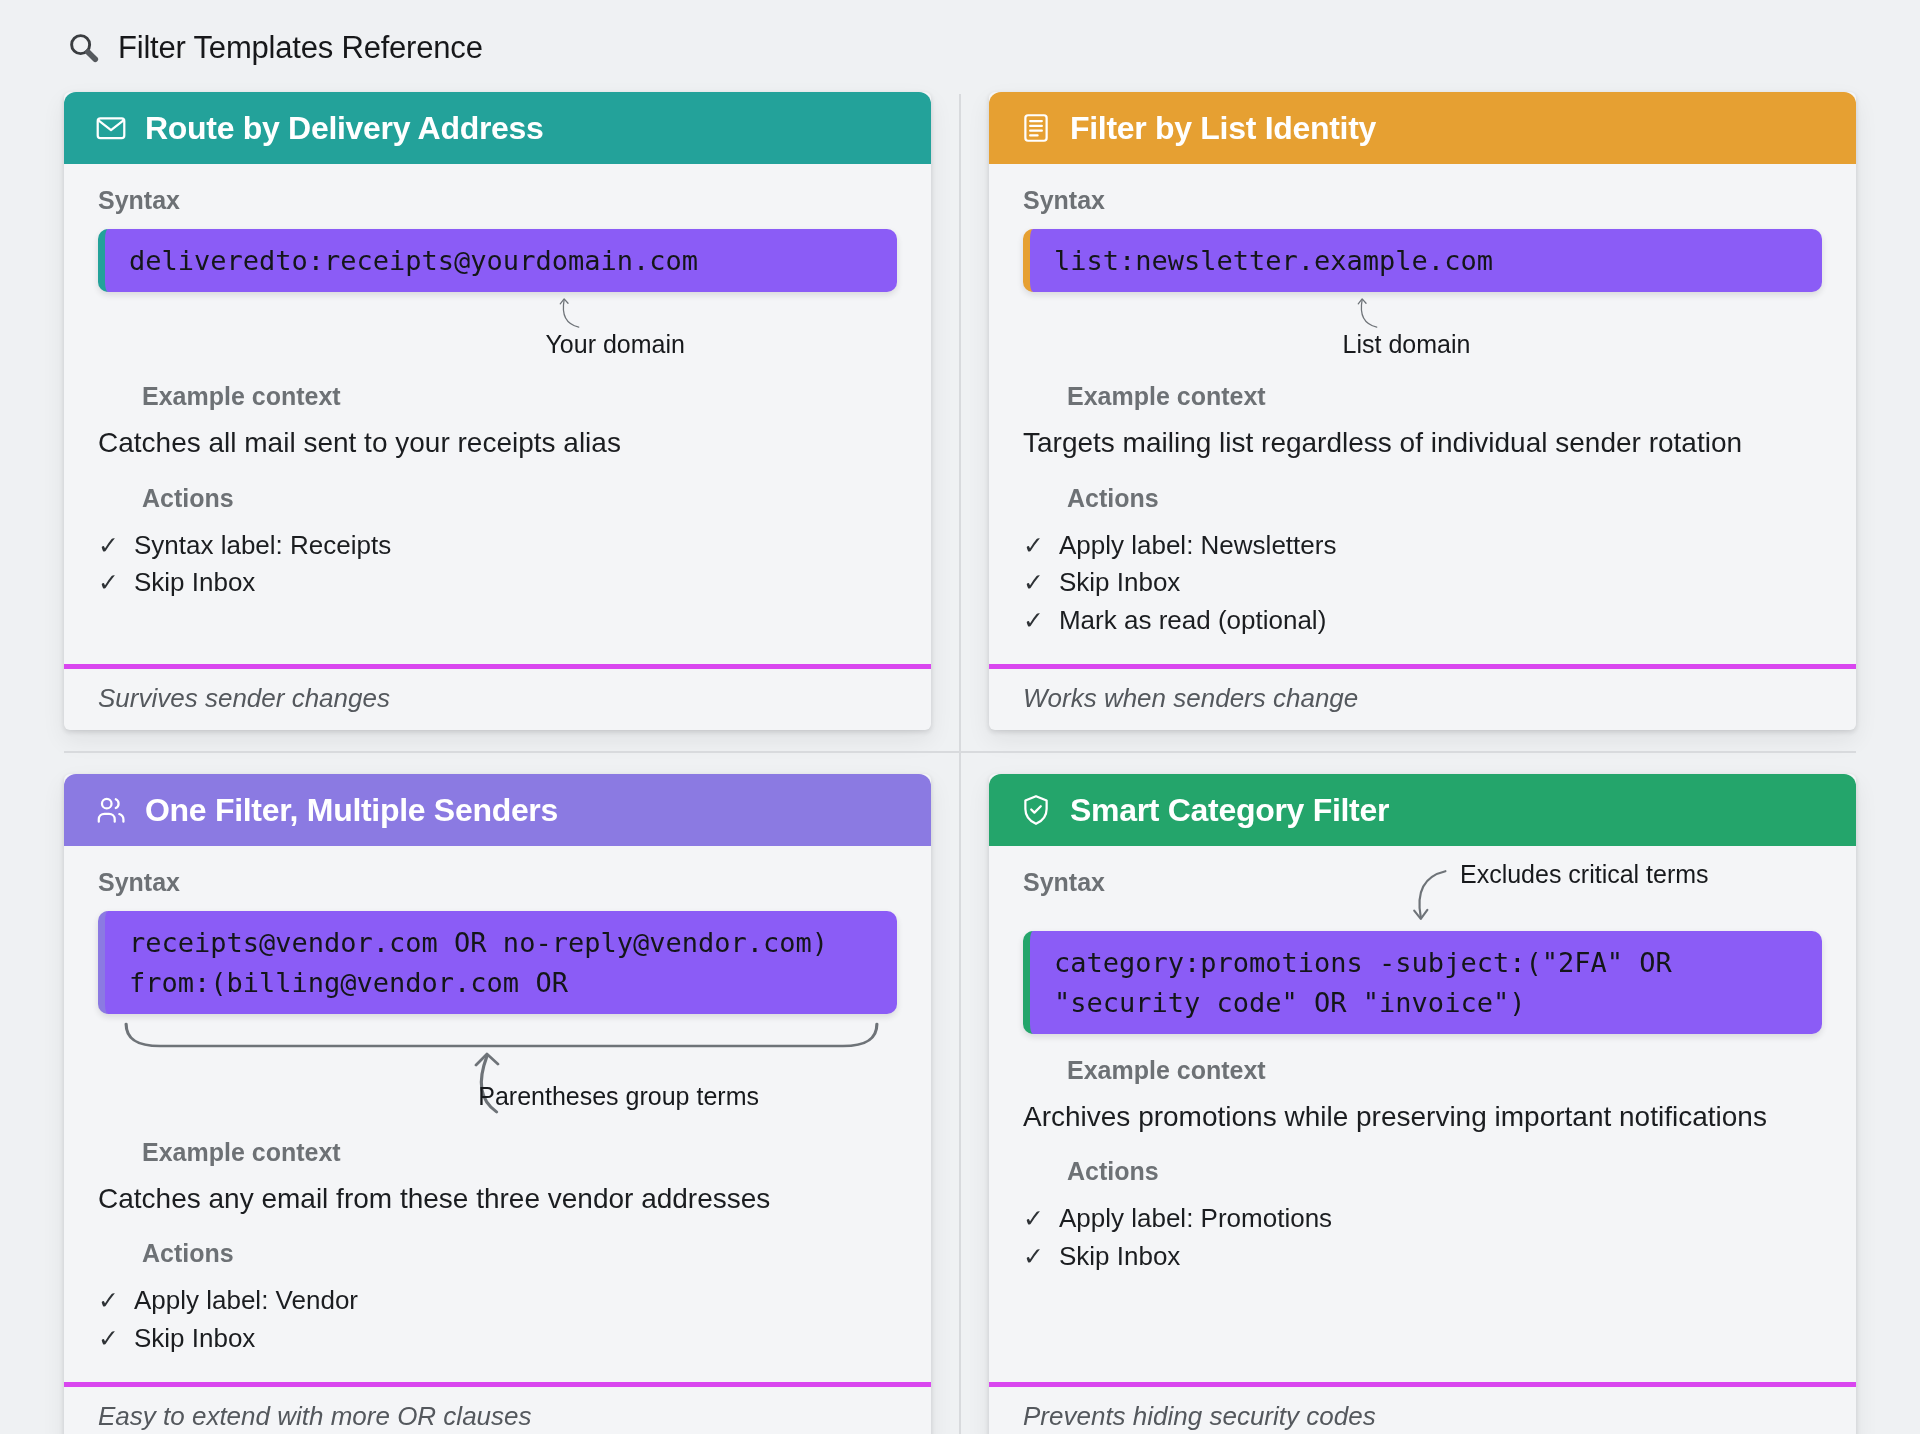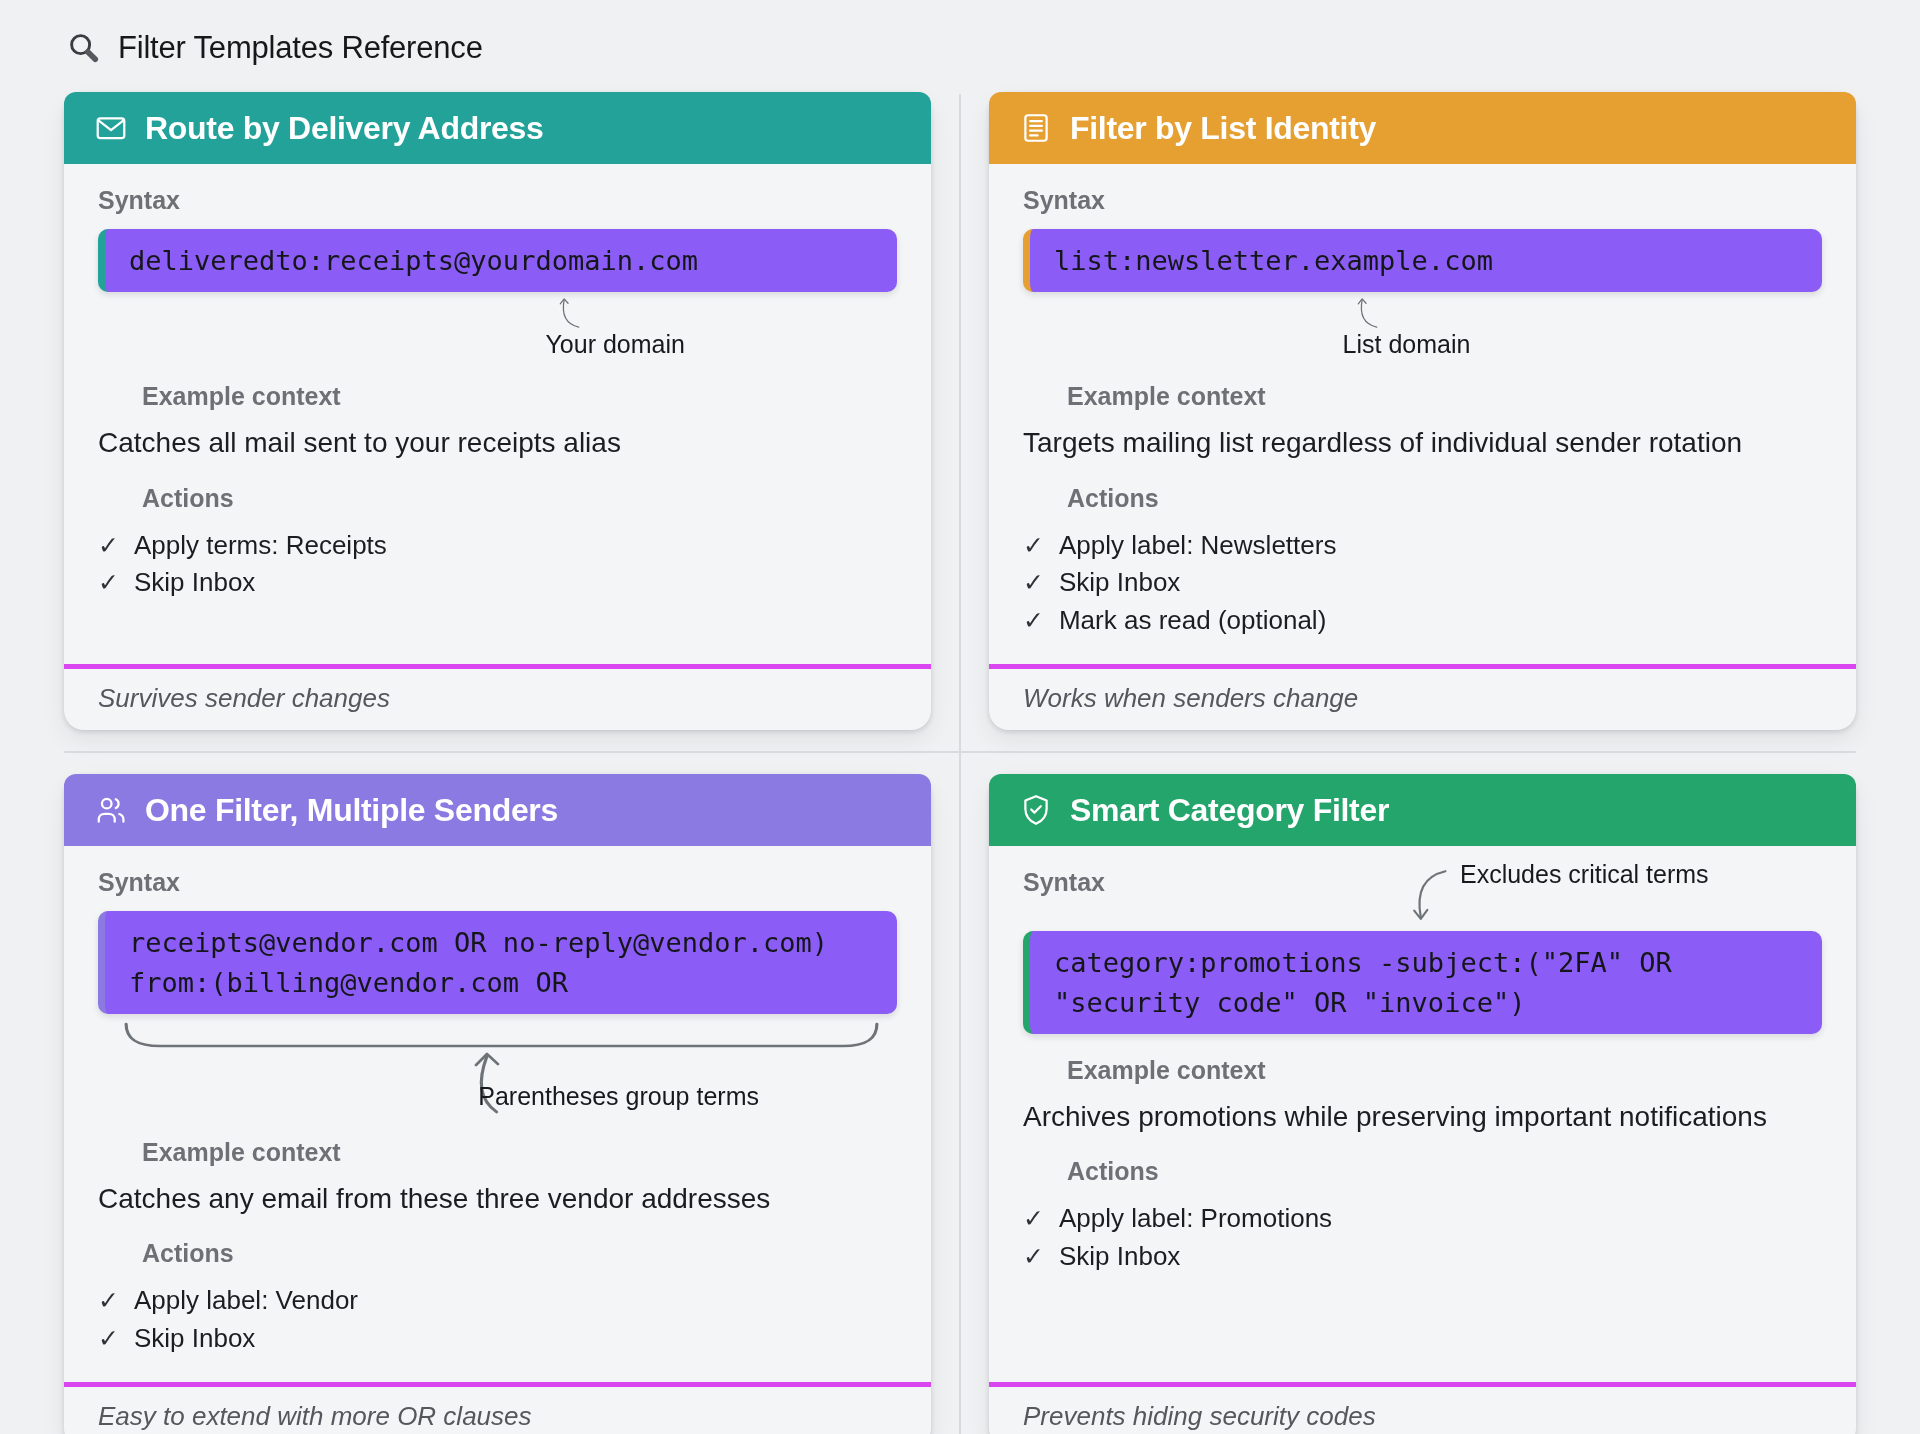--- a/index.html
+++ b/index.html
@@ -16,21 +16,21 @@
   .page-title { font-size: 31px; font-weight: 500; color: #17181a; letter-spacing: -0.2px; }
 
   
   .grid { position: relative; display: grid; grid-template-columns: 1fr 1fr; column-gap: 58px; align-items: stretch; }
   .vdivider { position: absolute; left: calc(50% - 1px); top: 2px; bottom: 6px; width: 2px; background: #d8dadd; }
   .hdivider { grid-column: 1 / -1; height: 2px; background: #d8dadd; margin: 21px 0; }
 
   
   .card {
     display: flex; flex-direction: column;
-    background: #f4f5f7; border-radius: 20px;
+    background: #f4f5f7; border-radius: 6px;
     box-shadow: 0 2px 5px rgba(25,28,33,.14), 0 10px 24px rgba(25,28,33,.07);
   }
   .card-header {
     display: flex; align-items: center; gap: 17px;
     background: var(--accent); color: #ffffff;
     height: 72px; padding: 0 30px; border-radius: 12px 12px 0 0;
   }
   .card-header svg { width: 34px; height: 34px; flex: 0 0 auto; }
   .card-title { margin: 0; font-size: 32px; font-weight: 700; letter-spacing: -0.3px; }
 
@@ -110,21 +110,21 @@
             <path d="M10 16 L18 6 L26 15"></path>
           </svg>
           <span class="callout-label">Your domain</span>
         </div>
         <div class="sec-label mt">Example context</div>
         <p class="body-text">Catches all mail sent to your receipts alias</p>
         <div class="sec-label mt">Actions</div>
         <ul class="actions">
           <li>
               <span class="check">✓</span>
-              <span>Apply terms: Receipts</span>
+              <span>Syntax label: Receipts</span>
             </li>
           <li>
               <span class="check">✓</span>
               <span>Skip Inbox</span>
             </li>
         </ul>
       </div>
       <footer class="card-footer"><em>Survives sender changes</em></footer>
     </section>
 

